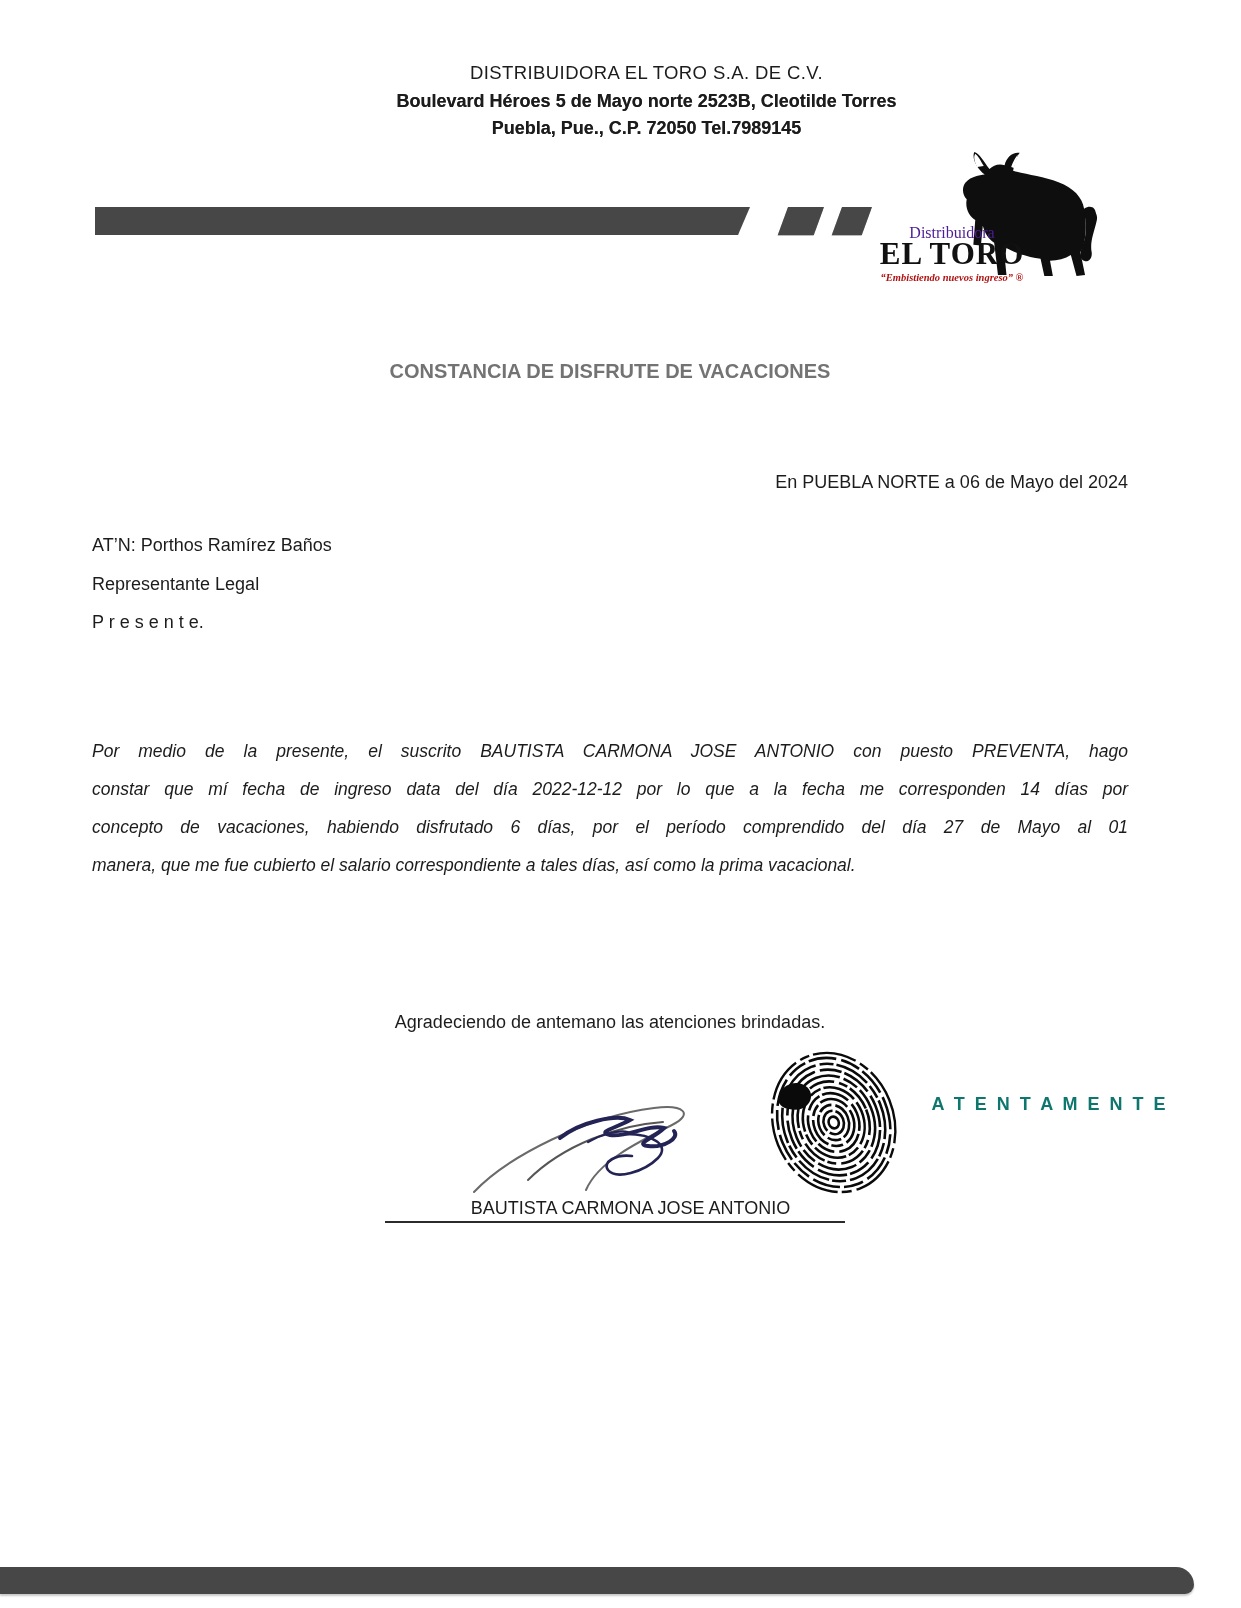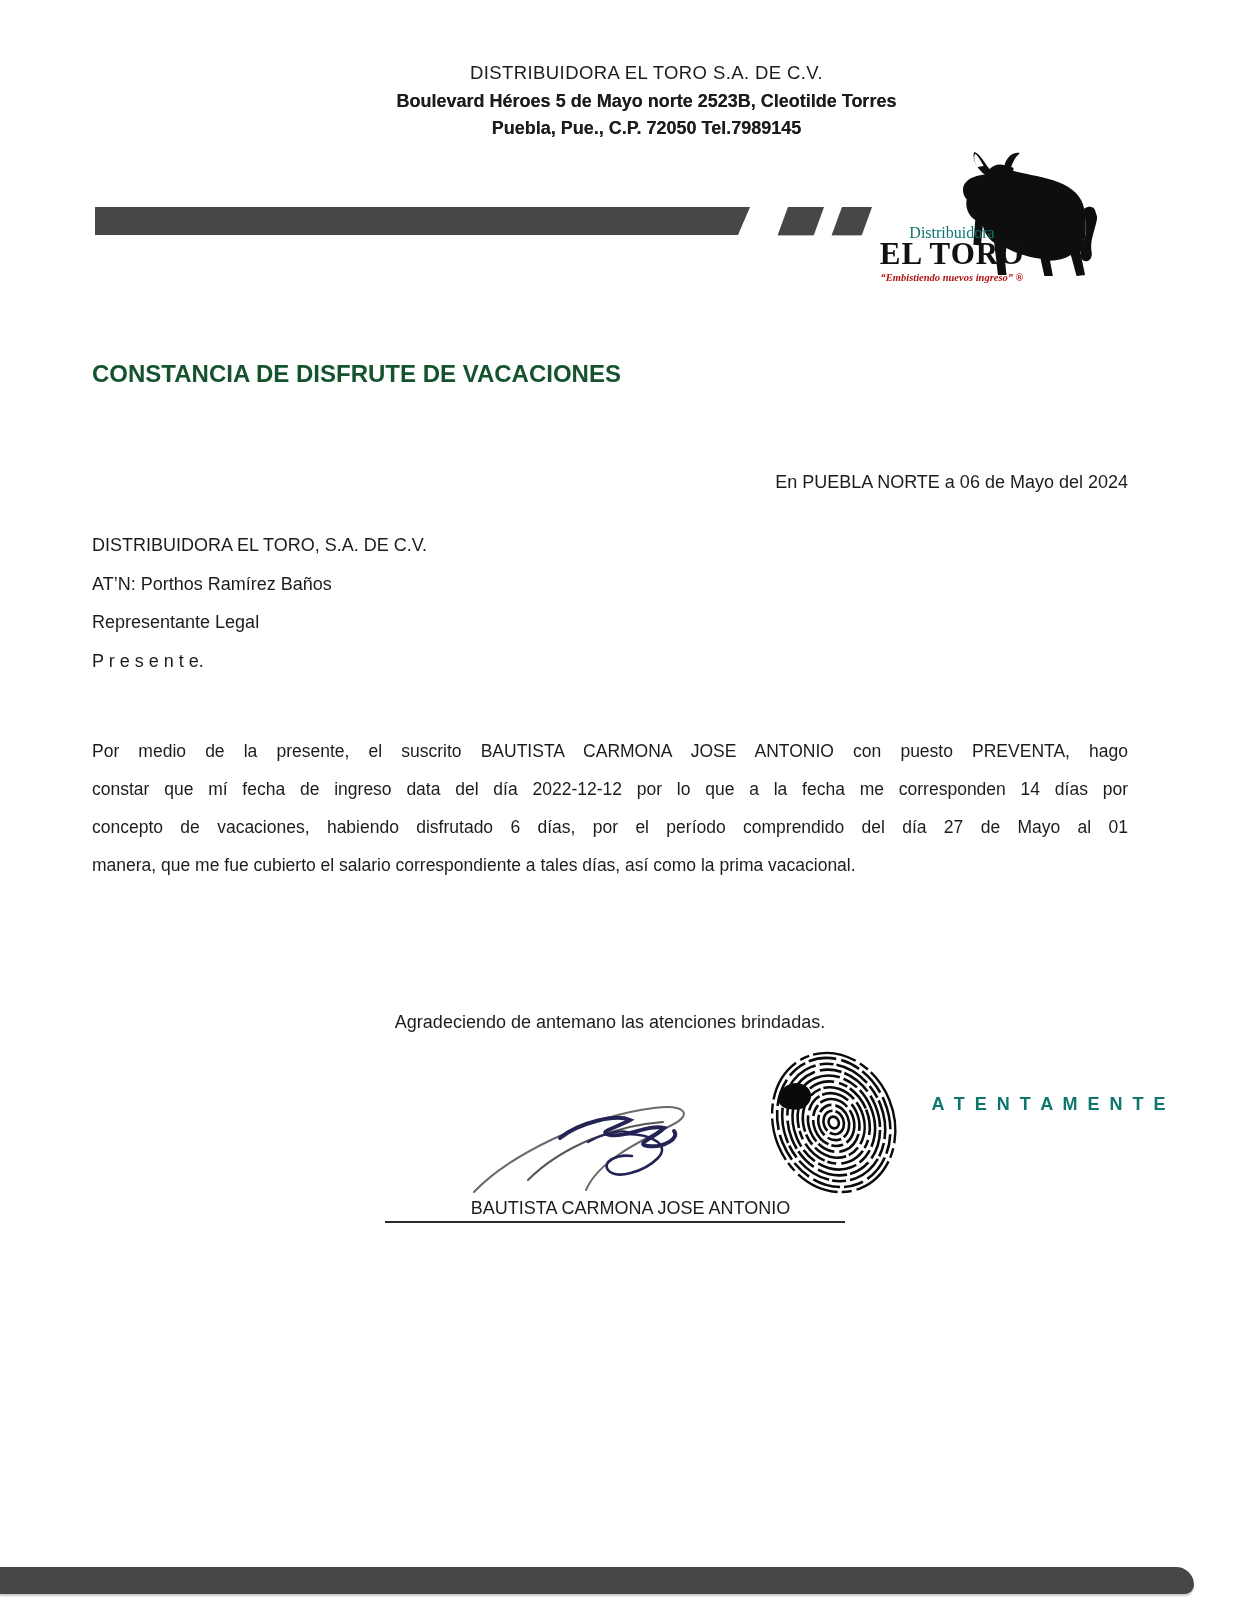--- a/index.html
+++ b/index.html
@@ -30,31 +30,31 @@
   .footer-bar{
     top:1567px;left:0;width:1194px;height:27px;background:#474747;
     border-radius:0 24px 12px 0;
     box-shadow:0 2px 2px #c9c9c9;
   }
 
   
   .logo{top:150px;left:858px;width:240px;height:145px;}
   .logo .bull{position:absolute;right:-6px;top:0;width:178px;height:142px;}
   .logo-dist{position:absolute;left:24px;top:74px;width:140px;text-align:center;
-    font-family:"Liberation Serif", serif;font-size:16px;color:#0f766e;}
+    font-family:"Liberation Serif", serif;font-size:16px;color:#4c1d95;}
   .logo-brand{position:absolute;left:2px;top:86px;width:184px;text-align:center;
     font-family:"Liberation Serif", serif;font-size:31px;font-weight:700;letter-spacing:1px;color:#111;}
   .logo-tag{position:absolute;left:4px;top:122px;width:180px;text-align:center;
     font-family:"Liberation Serif", serif;font-style:italic;font-weight:700;font-size:10.5px;}
 
   
-  .title{top:360px;left:92px;width:1036px;font-size:24px;font-weight:700;color:#14532d;}
+  .title{top:360px;left:92px;width:1036px;text-align:center;font-size:20px;font-weight:700;color:#737373;}
   .dateline{top:472px;left:92px;width:1036px;text-align:right;font-size:18px;}
   .recipient{top:526px;left:92px;width:700px;font-size:18px;line-height:38.5px;}
-  .bodytext{top:732px;left:92px;width:1036px;font-size:17.5px;}
+  .bodytext{top:732px;left:92px;width:1036px;font-size:17.5px;font-style:italic;}
   .bodytext .bl{line-height:38px;text-align:justify;text-align-last:justify;white-space:normal;}
   .bodytext .bl.last{text-align-last:left;}
   .thanks{top:998px;left:92px;width:1036px;text-align:center;font-size:18px;margin-top:14px;}
   .closing{top:1094px;left:108px;width:1060px;text-align:right;font-size:18px;font-weight:700;letter-spacing:2.5px;color:#0f766e;}
   .sig-wrap{top:1100px;left:468px;width:250px;height:100px;}
   .fingerprint{top:1028px;left:750px;width:152px;height:168px;}
   .signatory{top:1198px;left:10px;width:1241px;text-align:center;font-size:18px;}
   .sig-line{top:1221px;left:385px;width:460px;height:2px;background:#2b2b2b;}
 </style>
 </head>
@@ -84,21 +84,20 @@
     <div class="logo-dist">Distribuidora</div>
     <div class="logo-brand">EL TORO</div>
     <div class="logo-tag" style="color:#b01212;">“Embistiendo nuevos ingreso” ®</div>
   </div>
 
   <div class="abs title">CONSTANCIA DE DISFRUTE DE VACACIONES</div>
 
   <div class="abs dateline">En PUEBLA NORTE a 06 de Mayo del 2024</div>
 
   <div class="abs recipient">
-    <div>DISTRIBUIDORA EL TORO, S.A. DE C.V.</div>
     <div>AT’N: Porthos Ramírez Baños</div>
     <div>Representante Legal</div>
     <div>P r e s e n t e.</div>
   </div>
 
   <div class="abs bodytext">
     <div class="bl">Por medio de la presente, el suscrito BAUTISTA CARMONA JOSE ANTONIO con puesto PREVENTA, hago</div>
     <div class="bl">constar que mí fecha de ingreso data del día 2022-12-12 por lo que a la fecha me corresponden 14 días por</div>
     <div class="bl">concepto de vacaciones, habiendo disfrutado 6 días, por el período comprendido del día 27 de Mayo al 01</div>
     <div class="bl last">manera, que me fue cubierto el salario correspondiente a tales días, así como la prima vacacional.</div>

